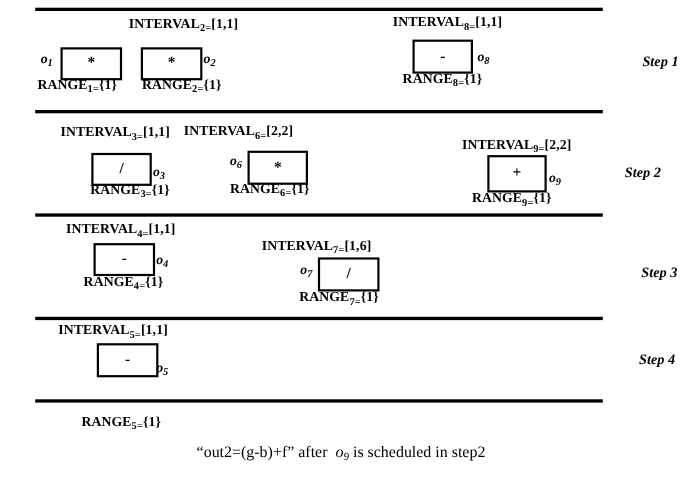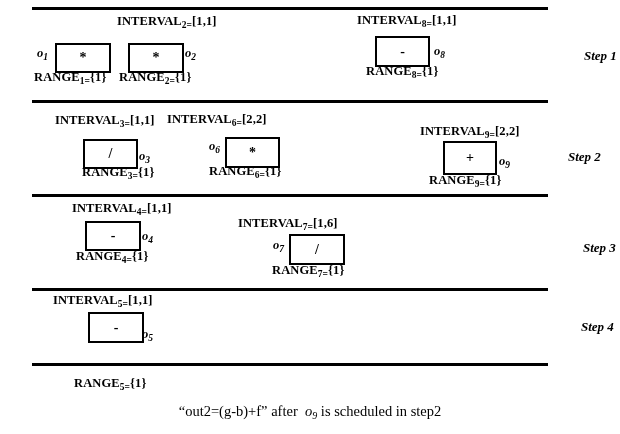--- a/index.html
+++ b/index.html
@@ -29,26 +29,26 @@
   }
   .cap{
     position:absolute;left:0;width:620px;text-align:center;
     font-size:14.5px;line-height:1.2;white-space:nowrap;
   }
   .it{font-style:italic;}
   .sbi{font-size:10px;position:relative;top:3px;}
 
   
   #iv1{left:5px;top:14px;}   #ol1{left:37px;top:46px;}  #bx1{left:55px;top:43px;width:52px;height:26px;}  #rg1{left:34px;top:70px;}
-  #iv2{left:117px;top:14px;} #bx2{left:128px;top:43px;width:52px;height:26px;} #ol2{left:185px;top:46px;} #rg2{left:119px;top:70px;}
+  #iv2{left:117px;top:14px;} #bx2{left:128px;top:43px;width:52px;height:26px;} #ol2{left:185px;top:46px;} #rg2{left:129px;top:70px;}
   #iv8{left:357px;top:13px;} #bx8{left:375px;top:36px;width:51px;height:27px;} #ol8{left:434px;top:44px;} #rg8{left:366px;top:64px;}
   #iv3{left:55px;top:113px;} #bx3{left:83px;top:139px;width:51px;height:26px;} #ol3{left:139px;top:149px;}#rg3{left:82px;top:165px;}
   #iv6{left:167px;top:112px;}#ol6{left:209px;top:139px;}#bx6{left:225px;top:137px;width:51px;height:27px;}#rg6{left:209px;top:164px;}
   #iv9{left:420px;top:124px;}#bx9{left:443px;top:141px;width:50px;height:30px;}#ol9{left:499px;top:154px;}#rg9{left:429px;top:173px;}
-  #iv4{left:60px;top:201px;margin-left:12px;} #bx4{left:85px;top:221px;width:52px;height:26px;} #ol4{left:142px;top:229px;}#rg4{left:76px;top:249px;}
+  #iv4{left:60px;top:201px;} #bx4{left:85px;top:221px;width:52px;height:26px;} #ol4{left:142px;top:229px;}#rg4{left:76px;top:249px;}
   #iv7{left:238px;top:216px;}#ol7{left:273px;top:238px;}#bx7{left:289px;top:234px;width:52px;height:27px;}#rg7{left:272px;top:263px;}
   #iv5{left:53px;top:293px;} #bx5{left:88px;top:312px;width:52px;height:27px;} #ol5{left:142px;top:327px;}#rg5{left:74px;top:341px;margin-top:35px;}
 
   #r1{top:7px;} #r2{top:100px;} #r3{top:194px;} #r4{top:288px;} #r5{top:363px;}
   #s1{left:584px;top:48px;} #s2{left:568px;top:149px;} #s3{left:583px;top:240px;} #s4{left:581px;top:319px;}
   #cap1{top:372px;} #cap2{top:403px;}
 </style>
 </head>
 <body>
 

